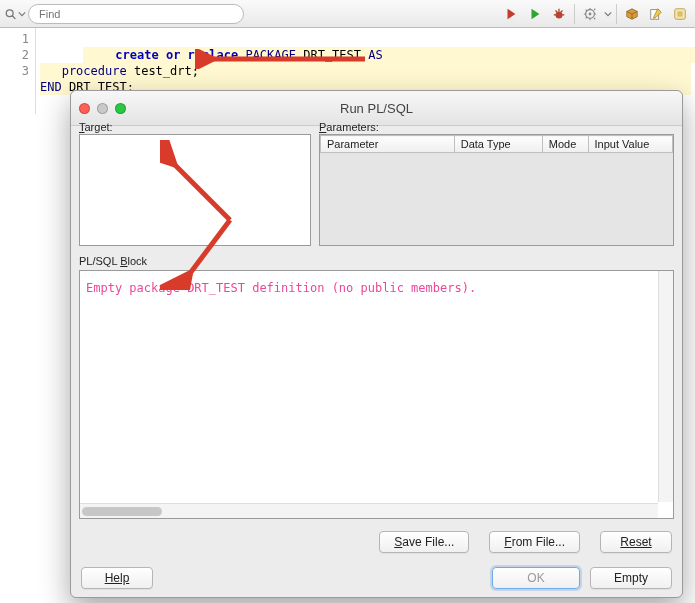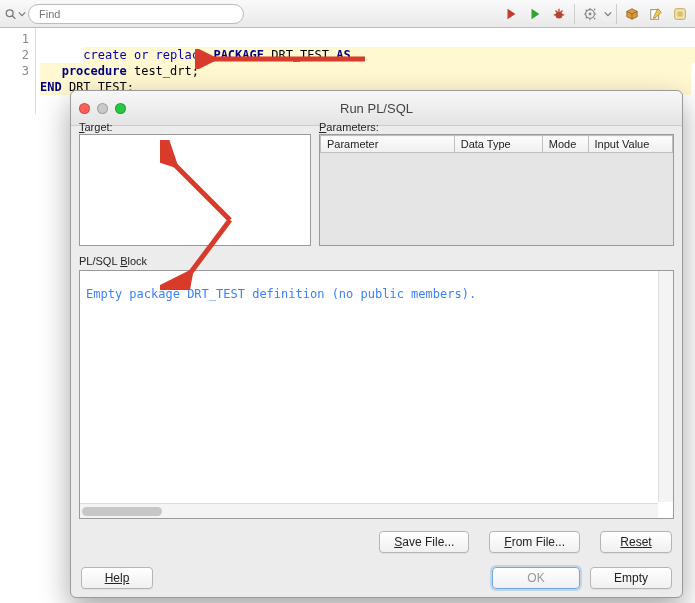--- a/index.html
+++ b/index.html
@@ -52,22 +52,22 @@
   }
   .code {
     flex:1;
     font-family: Menlo, Monaco, Consolas, monospace;
     font-size: 12px;
     padding: 3px 4px;
     line-height: 16px;
     position:relative;
     white-space: pre;
   }
-  .kw-blue { color: #0000c0; font-weight: normal; }
-  .kw-nav { color: #000080; font-weight: bold; }
+  .kw-blue { color: #0000c0; font-weight: bold; padding-left: 32px; }
+  .kw-nav { color: #000080; font-weight: normal; }
   .hl { background: #fff8d0; display:inline-block; width:100%; }
   
   .arrow { position:absolute; pointer-events:none; }
 
   
   .dialog {
     position:absolute;
     left:70px; top:90px;
     width:613px; height:508px;
     background: #ececec;
@@ -122,21 +122,21 @@
   .block-box {
     position:absolute; left:0; top:134px; right:0; bottom:0;
   }
   .block-inner {
     border:1px solid #9a9a9a; background:#fff;
     position:absolute; left:0; top:15px; right:0; bottom:0;
     overflow:hidden;
   }
   .block-text {
     font-family: Menlo, Monaco, Consolas, monospace;
-    font-size:12px; padding:16px 6px; color:#3b82f6;
+    font-size:12px; padding:10px 6px; color:#ec4899;
   }
   .scroll-v {
     position:absolute; right:0; top:0; bottom:16px; width:15px;
     background:#f4f4f4; border-left:1px solid #ddd;
   }
   .scroll-h {
     position:absolute; left:0; right:15px; bottom:0; height:15px;
     background:#f4f4f4; border-top:1px solid #ddd;
   }
   .scr-thumb-h {

